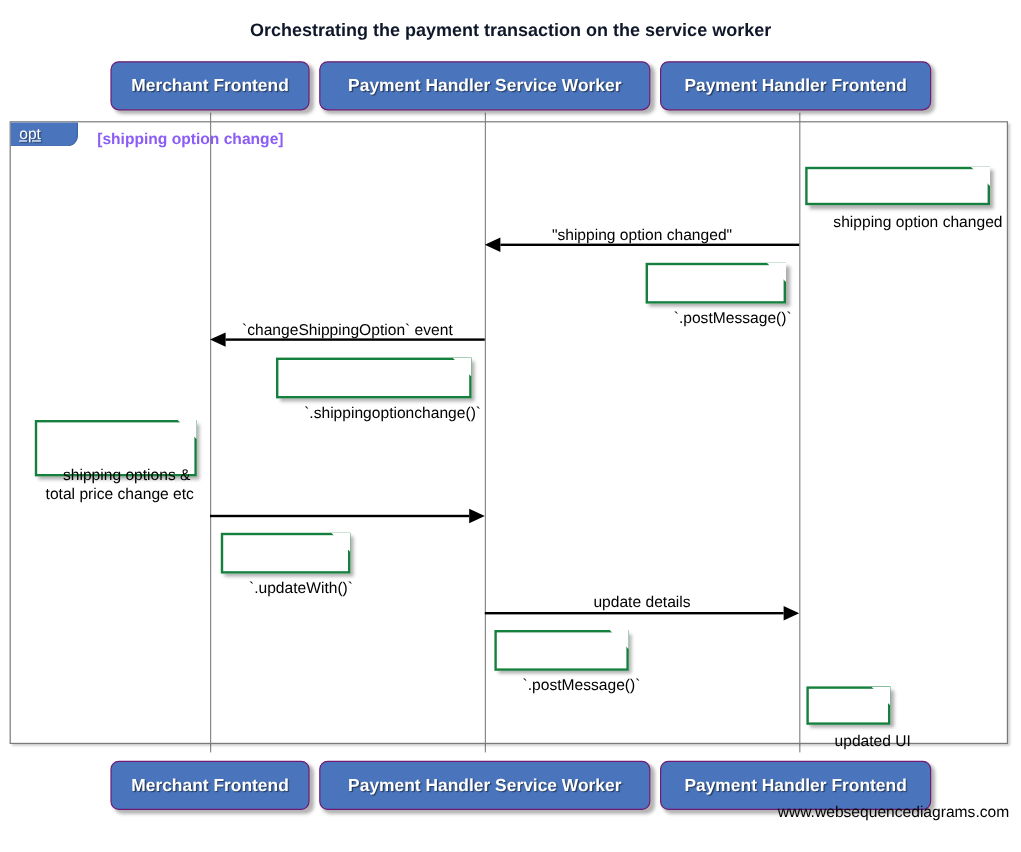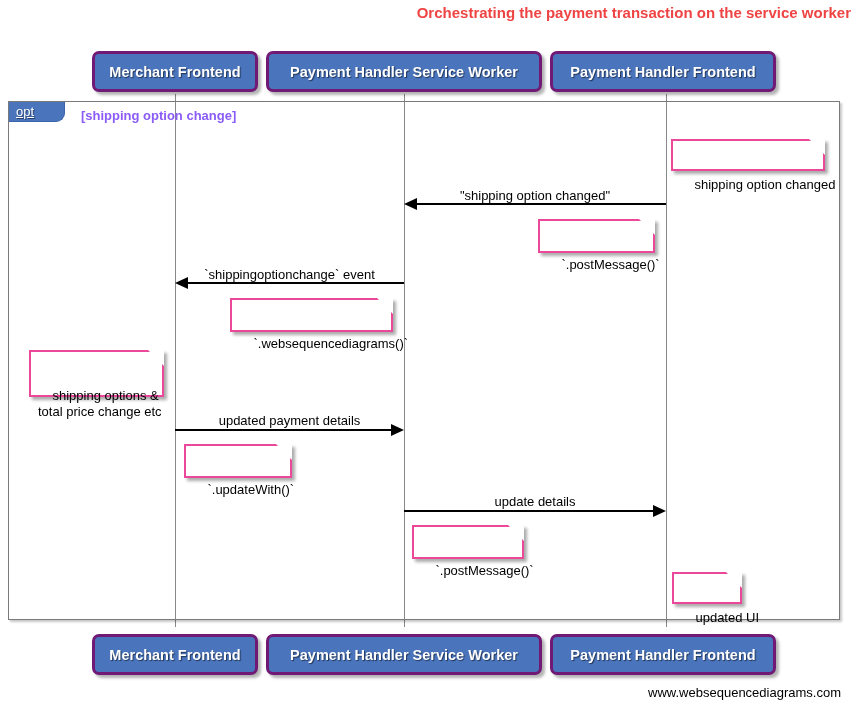--- a/index.html
+++ b/index.html
@@ -16,40 +16,40 @@
   }
   #diagram {
     position: absolute;
     left: 0; top: 0;
     width: 851px;
     height: 710px;
   }
   .title {
     position: absolute;
     left: 0;
-    top: 4px;
+    top: 17px;
     width: 851px;
-    text-align: right;
+    text-align: center;
     font-size: 15px;
     font-weight: bold;
-    color: #ef4444;
+    color: #0f172a;
     letter-spacing: 0px;
   }
   
   .lifeline {
     position: absolute;
     width: 1px;
     background: #888888;
   }
   
   .participant {
     position: absolute;
     box-sizing: border-box;
     background: #4a75bd;
-    border: 3px solid #701a75;
+    border: 1px solid #701a75;
     border-radius: 7px;
     color: #ffffff;
     font-size: 14.5px;
     font-weight: bold;
     display: flex;
     align-items: center;
     justify-content: center;
     text-shadow: 1px 1px 1px rgba(0,0,0,0.55);
     box-shadow: 3px 3px 3px rgba(0,0,0,0.30);
     white-space: nowrap;
@@ -109,41 +109,41 @@
     font-size: 13px;
     color: #000000;
     white-space: nowrap;
     text-align: center;
   }
   
   .note {
     position: absolute;
     box-sizing: border-box;
     background: #ffffff;
-    border: 2px solid #ec4899;
+    border: 2px solid #15803d;
     font-size: 13px;
     color: #000000;
     padding: 4px 7px 4px 7px;
     line-height: 16px;
     white-space: pre;
     box-shadow: 3px 3px 3px rgba(0,0,0,0.33);
   }
   .note .fold-edge {
     position: absolute;
     top: -2px;
     right: -2px;
     width: 16px;
     height: 16px;
     background: #ffffff;
     clip-path: polygon(0 0, 100% 100%, 100% 0);
   }
   .footer {
     position: absolute;
     right: 10px;
-    bottom: 10px;
+    bottom: 26px;
     font-size: 13px;
     color: #000000;
     white-space: nowrap;
   }
 </style>
 </head>
 <body>
 
 <div id="diagram">
 
@@ -168,36 +168,35 @@
 
   <div class="msg-label" style="left:404px; top:188px; width:262px;">"shipping option changed"</div>
   <div class="msg-line" style="left:417px; top:203px; width:249px;"></div>
   <div class="arrow-head left" style="left:404px; top:198px;"></div>
 
   <div class="note" style="left:538px; top:219px; width:117px; height:34px;">
     <span class="fold-edge"></span>
     <span>`.postMessage()`</span>
   </div>
 
-  <div class="msg-label" style="left:175px; top:267px; width:229px;">`shippingoptionchange` event</div>
+  <div class="msg-label" style="left:175px; top:267px; width:229px;">`changeShippingOption` event</div>
   <div class="msg-line" style="left:188px; top:282px; width:216px;"></div>
   <div class="arrow-head left" style="left:175px; top:277px;"></div>
 
   <div class="note" style="left:230px; top:298px; width:163px; height:34px;">
     <span class="fold-edge"></span>
-    <span>`.websequencediagrams()`</span>
+    <span>`.shippingoptionchange()`</span>
   </div>
 
   <div class="note" style="left:29px; top:350px; width:135px; height:47px;">
     <span class="fold-edge"></span>
     <span>shipping options &amp;
 total price change etc</span>
   </div>
 
-  <div class="msg-label" style="left:175px; top:413px; width:229px;">updated payment details</div>
   <div class="msg-line" style="left:175px; top:429px; width:216px;"></div>
   <div class="arrow-head right" style="left:391px; top:424px;"></div>
 
   <div class="note" style="left:184px; top:444px; width:108px; height:34px;">
     <span class="fold-edge"></span>
     <span>`.updateWith()`</span>
   </div>
 
   <div class="msg-label" style="left:404px; top:494px; width:262px;">update details</div>
   <div class="msg-line" style="left:404px; top:510px; width:249px;"></div>

